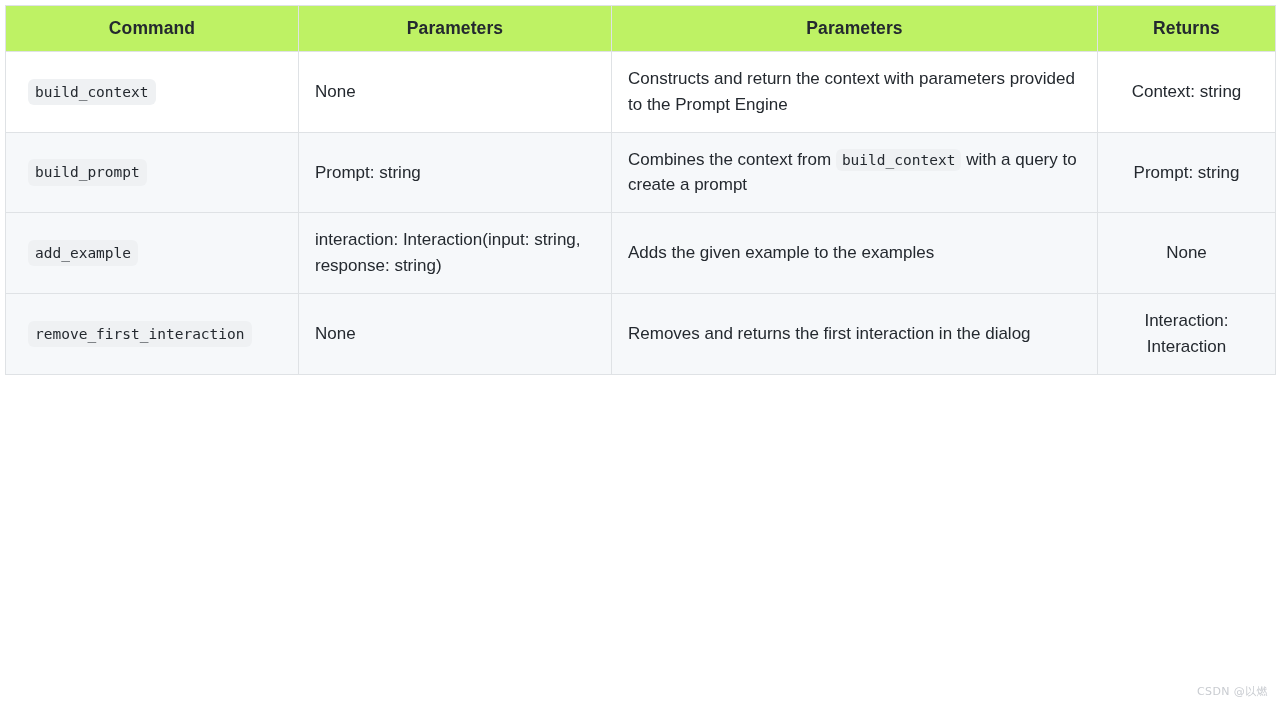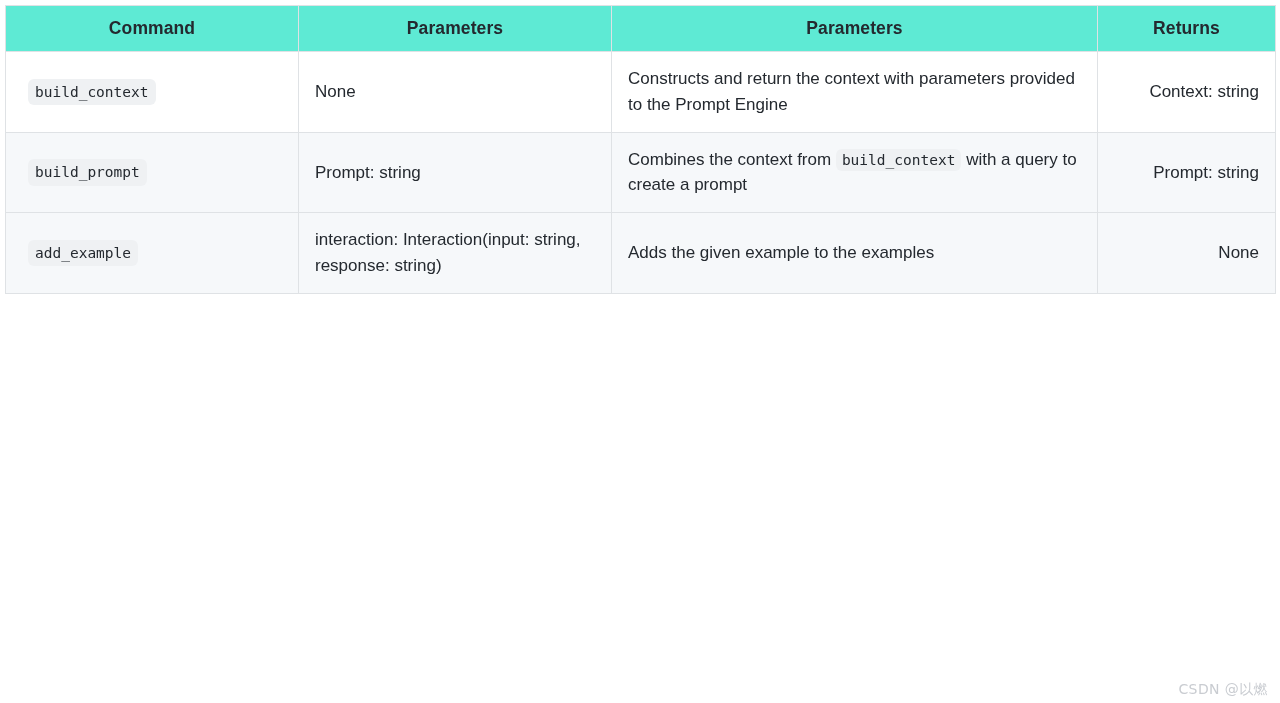--- a/index.html
+++ b/index.html
@@ -37,41 +37,41 @@
   table.api-table td {
     border: 1px solid #dfe2e5;
     vertical-align: middle;
   }
   table.api-table th {
     text-align: center;
     font-weight: bold;
     font-size: 17.5px;
     color: #24292f;
     padding: 12px 14px;
-    background: #5eead4;
+    background: #bef264;
     letter-spacing: 0.1px;
   }
   table.api-table td {
     font-size: 17px;
     line-height: 1.52;
     color: #24292f;
     padding: 14px 16px;
   }
   table.api-table tbody tr.alt td {
     background: #f6f8fa;
   }
   table.api-table tbody tr td.cell-command {
     padding-left: 22px;
   }
   table.api-table tbody tr td.cell-params,
   table.api-table tbody tr td.cell-desc {
     text-align: left;
   }
   table.api-table tbody tr td.cell-returns {
-    text-align: right;
+    text-align: center;
     padding-left: 16px;
   }
   code.chip {
     font-family: "DejaVu Sans Mono", monospace;
     font-size: 14.5px;
     background: #eff1f3;
     color: #24292f;
     border-radius: 6px;
     padding: 4px 7px;
     white-space: nowrap;
@@ -84,21 +84,21 @@
     background: #eff1f3;
     color: #24292f;
     border-radius: 6px;
     padding: 3px 6px;
     white-space: nowrap;
   }
   .watermark {
     position: absolute;
     right: 12px;
     bottom: 4px;
-    font-size: 14px;
+    font-size: 11px;
     color: #c9ccd1;
     font-family: "DejaVu Sans", sans-serif;
     letter-spacing: 0.4px;
     user-select: none;
   }
 </style>
 </head>
 <body>
 
 <div class="table-wrap">
@@ -141,20 +141,28 @@
       <tr class="alt">
         <td class="cell-command">
           <code class="chip">add_example</code>
         </td>
         <td class="cell-params">interaction: Interaction(input: string, response: string)</td>
         <td class="cell-desc"><span>Adds the given example to the examples</span></td>
         <td class="cell-returns">None</td>
       </tr>
 
 
+      <tr class="alt">
+        <td class="cell-command">
+          <code class="chip">remove_first_interaction</code>
+        </td>
+        <td class="cell-params">None</td>
+        <td class="cell-desc"><span>Removes and returns the first interaction in the dialog</span></td>
+        <td class="cell-returns">Interaction: Interaction</td>
+      </tr>
 
 
 
     </tbody>
   </table>
 </div>
 
 <div class="watermark">CSDN @以燃</div>
 
 </body></html>

